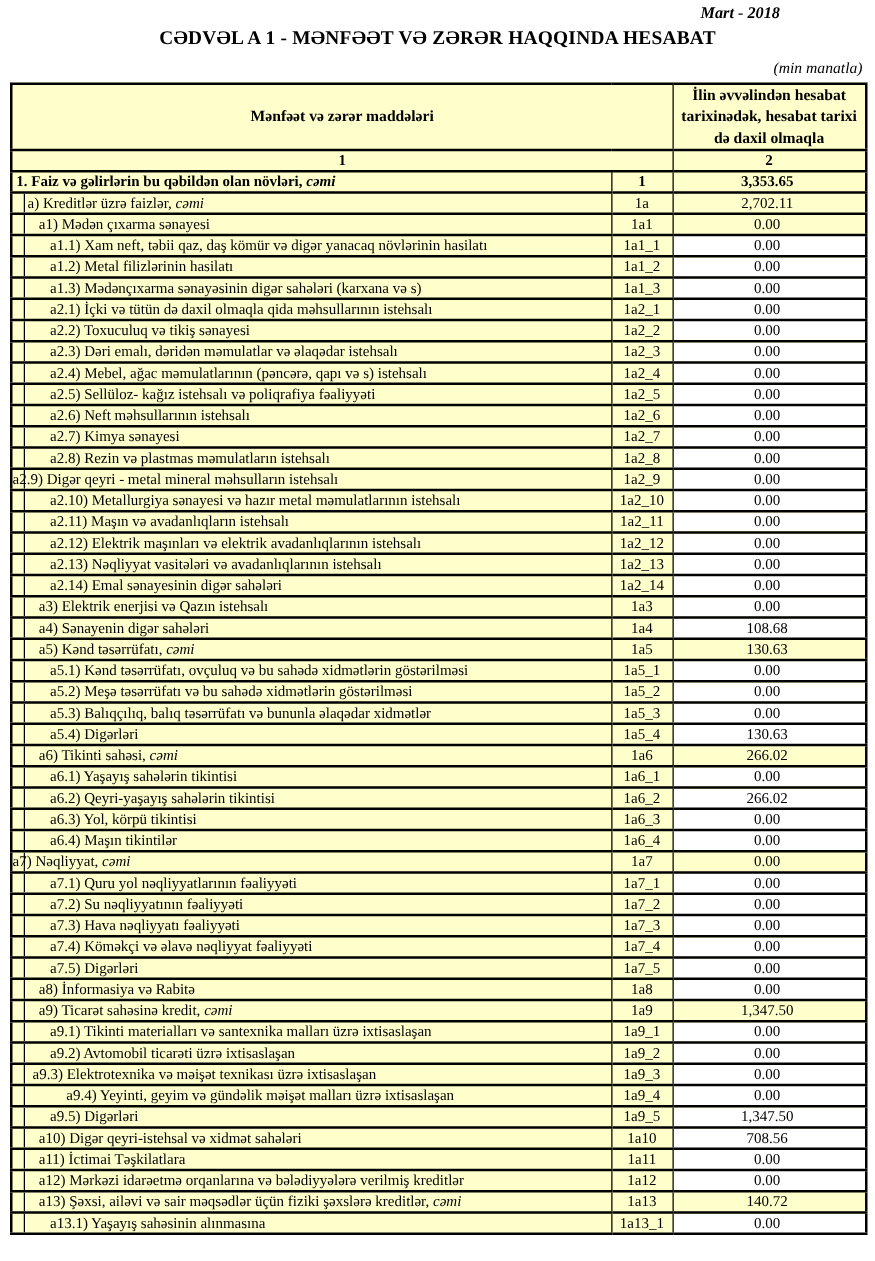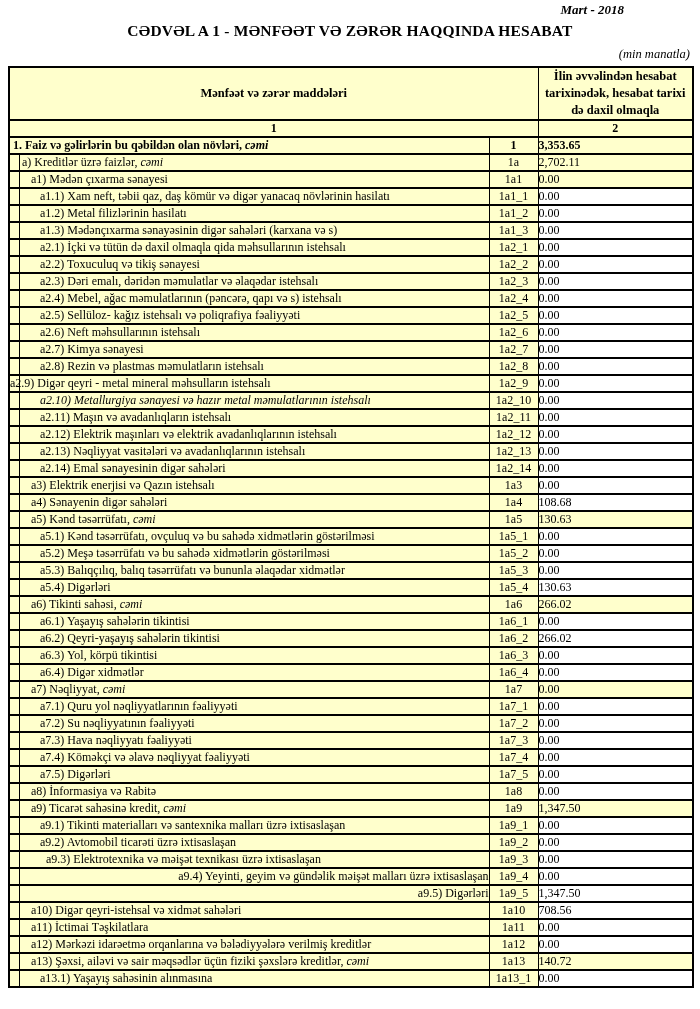--- a/index.html
+++ b/index.html
@@ -29,21 +29,21 @@
     border:1px solid var(--border,#000);
     border-top-width:2px; border-bottom-width:2px;
     font-size:12px; overflow:hidden; white-space:nowrap;
   }
   tr.hdr th { height:46px; font-size:12.5px; font-weight:bold; text-align:center; vertical-align:middle; white-space:normal; line-height:1.35; padding:0 2px; }
   tr.num td { height:15px; font-weight:bold; text-align:center; vertical-align:middle; }
   tbody td { height:14.8px; vertical-align:middle; }
   td.lbl { position:relative; text-align:left; }
   td.lbl .spacer-line { position:absolute; left:9px; top:0; bottom:0; width:0; border-left:1px solid var(--border,#000); }
   td.code { text-align:center; }
-  td.val { text-align:left; padding-right:3px; background:var(--white,#FFFFFF); }
+  td.val { text-align:center; padding-right:3px; background:var(--white,#FFFFFF); }
   td.val.total { background:var(--yellow,#FFFFCC); }
   tr.bold td { font-weight:bold; }
 </style>
 </head>
 <body>
 
 <div class="page">
   <div class="date-label">Mart - 2018</div>
   <div class="page-title">CƏDVƏL A 1 - MƏNFƏƏT VƏ ZƏRƏR HAQQINDA HESABAT</div>
   <div class="unit-note">(min manatla)</div>
@@ -134,21 +134,21 @@
           <td class="lbl" style="padding-left: 30px;"><span class="spacer-line"></span><span>a2.8) Rezin və plastmas məmulatların istehsalı</span></td>
           <td class="code">1a2_8</td>
           <td class="val">0.00</td>
         </tr>
         <tr>
           <td class="lbl" style=""><span class="spacer-line"></span><span>a2.9) Digər qeyri - metal mineral məhsulların istehsalı</span></td>
           <td class="code">1a2_9</td>
           <td class="val">0.00</td>
         </tr>
         <tr>
-          <td class="lbl" style="padding-left: 30px; font-style: italic;"><span class="spacer-line"></span><span>a2.10) Metallurgiya sənayesi və hazır metal məmulatlarının istehsalı</span></td>
+          <td class="lbl" style="padding-left: 30px;"><span class="spacer-line"></span><span>a2.10) Metallurgiya sənayesi və hazır metal məmulatlarının istehsalı</span></td>
           <td class="code">1a2_10</td>
           <td class="val">0.00</td>
         </tr>
         <tr>
           <td class="lbl" style="padding-left: 30px;"><span class="spacer-line"></span><span>a2.11) Maşın və avadanlıqların istehsalı</span></td>
           <td class="code">1a2_11</td>
           <td class="val">0.00</td>
         </tr>
         <tr>
           <td class="lbl" style="padding-left: 30px;"><span class="spacer-line"></span><span>a2.12) Elektrik maşınları və elektrik avadanlıqlarının istehsalı</span></td>
@@ -214,26 +214,26 @@
           <td class="lbl" style="padding-left: 30px;"><span class="spacer-line"></span><span>a6.2) Qeyri-yaşayış sahələrin tikintisi</span></td>
           <td class="code">1a6_2</td>
           <td class="val">266.02</td>
         </tr>
         <tr>
           <td class="lbl" style="padding-left: 30px;"><span class="spacer-line"></span><span>a6.3) Yol, körpü tikintisi</span></td>
           <td class="code">1a6_3</td>
           <td class="val">0.00</td>
         </tr>
         <tr>
-          <td class="lbl" style="padding-left: 30px;"><span class="spacer-line"></span><span>a6.4) Digər xidmətlər</span></td>
+          <td class="lbl" style="padding-left: 30px;"><span class="spacer-line"></span><span>a6.4) Maşın tikintilər</span></td>
           <td class="code">1a6_4</td>
           <td class="val">0.00</td>
         </tr>
         <tr>
-          <td class="lbl" style="padding-left: 21px;"><span class="spacer-line"></span><span>a7) Nəqliyyat, <i>cəmi</i></span></td>
+          <td class="lbl" style=""><span class="spacer-line"></span><span>a7) Nəqliyyat, <i>cəmi</i></span></td>
           <td class="code">1a7</td>
           <td class="val total">0.00</td>
         </tr>
         <tr>
           <td class="lbl" style="padding-left: 30px;"><span class="spacer-line"></span><span>a7.1) Quru yol nəqliyyatlarının fəaliyyəti</span></td>
           <td class="code">1a7_1</td>
           <td class="val">0.00</td>
         </tr>
         <tr>
           <td class="lbl" style="padding-left: 30px;"><span class="spacer-line"></span><span>a7.2) Su nəqliyyatının fəaliyyəti</span></td>
@@ -269,31 +269,31 @@
           <td class="lbl" style="padding-left: 30px;"><span class="spacer-line"></span><span>a9.1) Tikinti materialları və santexnika malları üzrə ixtisaslaşan</span></td>
           <td class="code">1a9_1</td>
           <td class="val">0.00</td>
         </tr>
         <tr>
           <td class="lbl" style="padding-left: 30px;"><span class="spacer-line"></span><span>a9.2) Avtomobil ticarəti üzrə ixtisaslaşan</span></td>
           <td class="code">1a9_2</td>
           <td class="val">0.00</td>
         </tr>
         <tr>
-          <td class="lbl" style="padding-left: 36px;"><span class="spacer-line"></span><span>a9.3) Elektrotexnika və məişət texnikası üzrə ixtisaslaşan</span></td>
+          <td class="lbl" style="padding-left: 16px;"><span class="spacer-line"></span><span>a9.3) Elektrotexnika və məişət texnikası üzrə ixtisaslaşan</span></td>
           <td class="code">1a9_3</td>
           <td class="val">0.00</td>
         </tr>
         <tr>
-          <td class="lbl" style="padding-left: 20px; text-align: right;"><span class="spacer-line"></span><span>a9.4) Yeyinti, geyim və gündəlik məişət malları üzrə ixtisaslaşan</span></td>
+          <td class="lbl" style="padding-left: 43px;"><span class="spacer-line"></span><span>a9.4) Yeyinti, geyim və gündəlik məişət malları üzrə ixtisaslaşan</span></td>
           <td class="code">1a9_4</td>
           <td class="val">0.00</td>
         </tr>
         <tr>
-          <td class="lbl" style="padding-left: 30px; text-align: right;"><span class="spacer-line"></span><span>a9.5) Digərləri</span></td>
+          <td class="lbl" style="padding-left: 30px;"><span class="spacer-line"></span><span>a9.5) Digərləri</span></td>
           <td class="code">1a9_5</td>
           <td class="val">1,347.50</td>
         </tr>
         <tr>
           <td class="lbl" style="padding-left: 21px;"><span class="spacer-line"></span><span>a10) Digər qeyri-istehsal və xidmət sahələri</span></td>
           <td class="code">1a10</td>
           <td class="val">708.56</td>
         </tr>
         <tr>
           <td class="lbl" style="padding-left: 21px;"><span class="spacer-line"></span><span>a11) İctimai Təşkilatlara</span></td>

